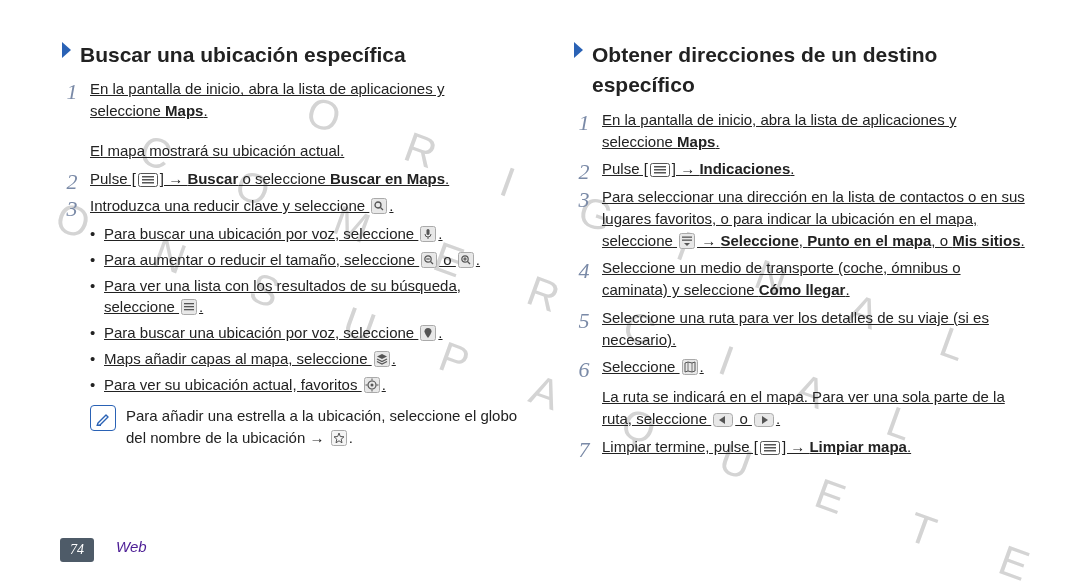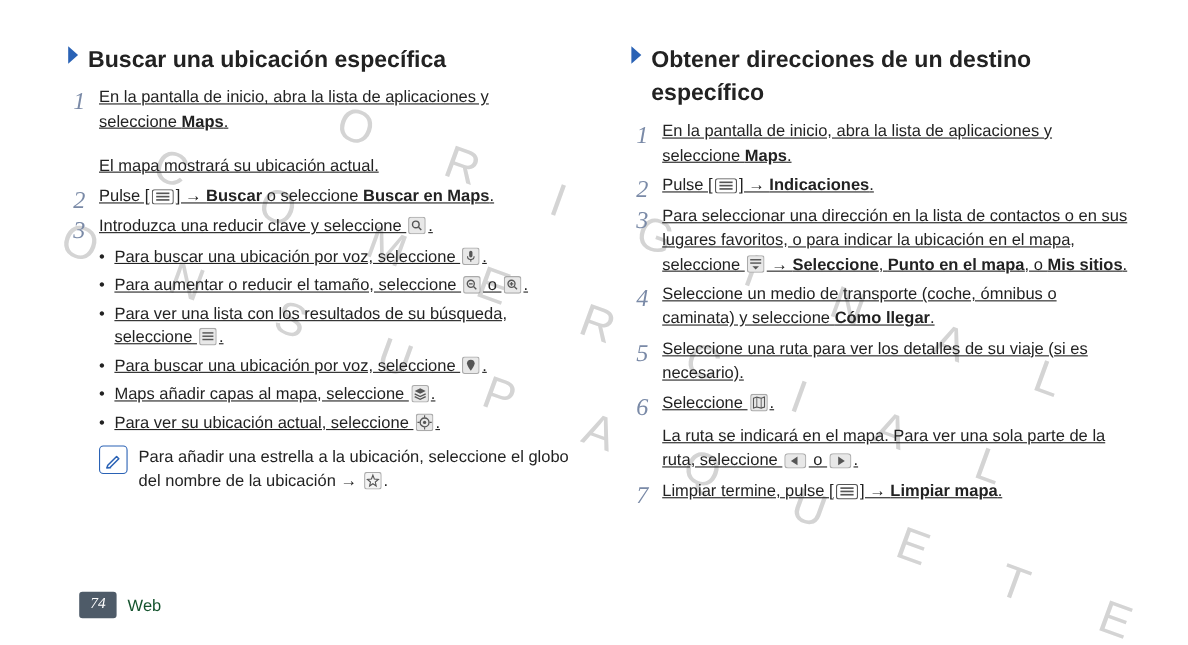--- a/index.html
+++ b/index.html
@@ -127,36 +127,35 @@
     margin: 0 2px;
   }
   .inline-icon svg { display:block; }
   b { font-weight: 700; }
   .footer {
     position: absolute;
     left: 60px;
     bottom: 24px;
     font-size: 15px;
     display: flex;
-    align-items: center;
-    gap: 10px;
+    gap: 22px;
     z-index: 1;
-    margin-left: 12px;
   }
   .footer .pg {
     background: #4e5b68;
     color: #fff;
     padding: 4px 10px;
     border-radius: 3px;
     font-style: italic;
     font-family: Georgia, serif;
     font-size: 14px;
   }
   .footer .sec {
-    color: #14532d;
+    font-style: italic;
+    color: #4c1d95;
   }
 </style>
 </head>
 <body>
 
 <div class="page">
 
   <div class="watermark">
     <span>O R I G I N A L</span>
 <span>C O M E R C I A L</span>
@@ -236,21 +235,21 @@
             </li>
             <li>
               <span>Maps añadir capas al mapa, seleccione </span><span class="inline-icon"><svg width="16" height="16" viewBox="0 0 16 16">
                     <rect x="0.5" y="0.5" width="15" height="15" rx="2" fill="#e8e8e8" stroke="#aaa"></rect>
                     <path d="M8 3 L13 5.5 L8 8 L3 5.5 Z" fill="#555"></path>
                     <path d="M3 8 L8 10.5 L13 8" fill="none" stroke="#555" stroke-width="1.2"></path>
                     <path d="M3 10.5 L8 13 L13 10.5" fill="none" stroke="#555" stroke-width="1.2"></path>
                   </svg></span><span>.</span>
             </li>
             <li>
-              <span>Para ver su ubicación actual, seleccione </span><span class="inline-icon"><svg width="16" height="16" viewBox="0 0 16 16">
+              <span>Para ver su ubicación actual, favoritos </span><span class="inline-icon"><svg width="16" height="16" viewBox="0 0 16 16">
                     <rect x="0.5" y="0.5" width="15" height="15" rx="2" fill="#e8e8e8" stroke="#aaa"></rect>
                     <circle cx="8" cy="8" r="4" fill="none" stroke="#555" stroke-width="1.2"></circle>
                     <circle cx="8" cy="8" r="1.5" fill="#555"></circle>
                     <line x1="8" y1="1.5" x2="8" y2="3.5" stroke="#555"></line>
                     <line x1="8" y1="12.5" x2="8" y2="14.5" stroke="#555"></line>
                     <line x1="1.5" y1="8" x2="3.5" y2="8" stroke="#555"></line>
                     <line x1="12.5" y1="8" x2="14.5" y2="8" stroke="#555"></line>
                   </svg></span><span>.</span>
             </li>
           </ul>

